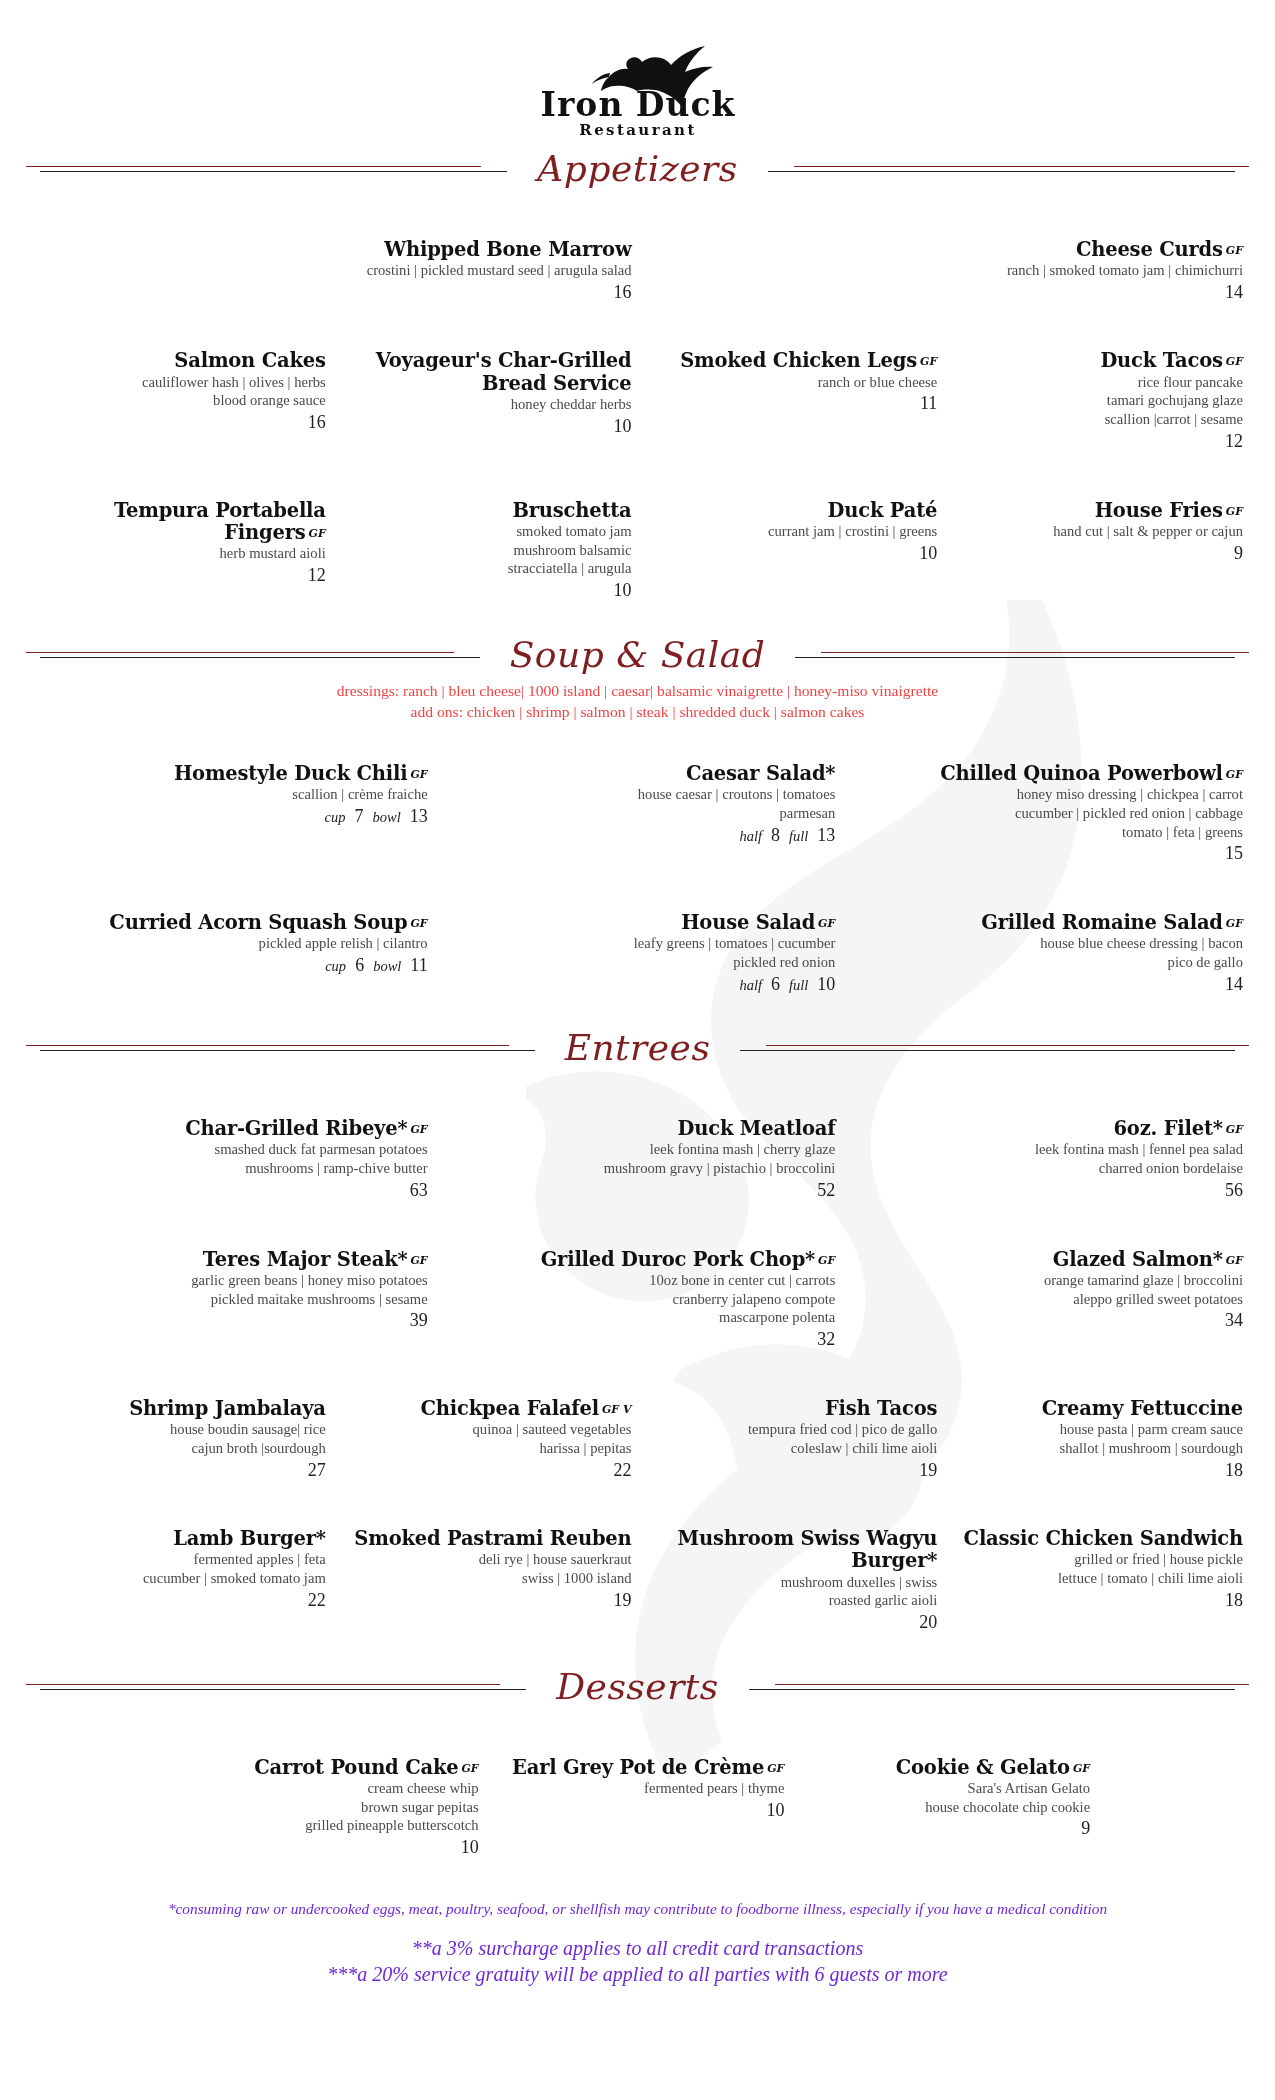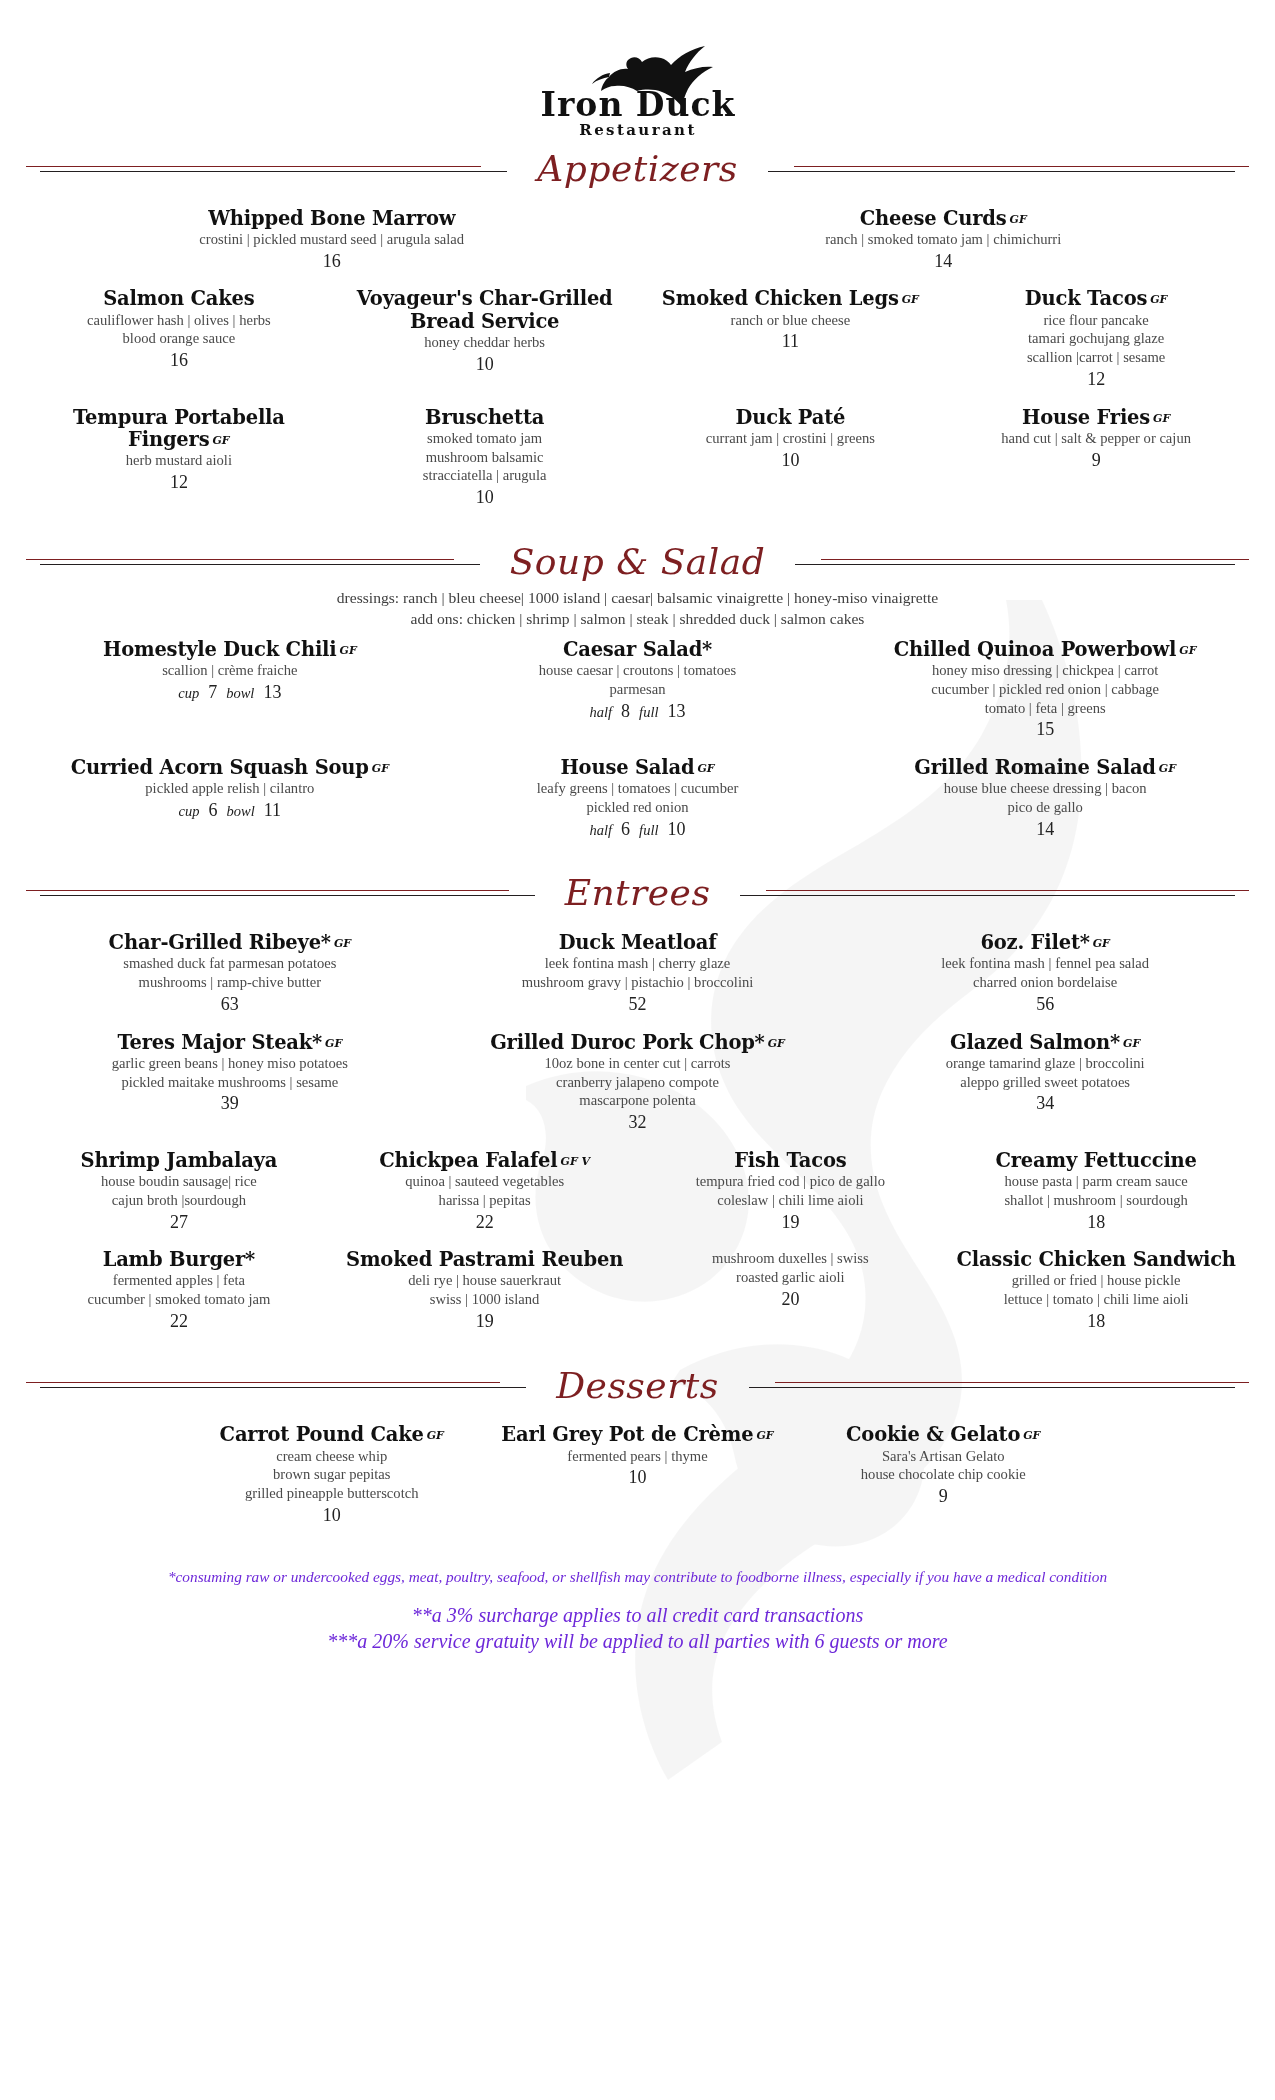--- a/index.html
+++ b/index.html
@@ -65,22 +65,23 @@
   .row {
     display:flex; width:100%;
     align-items:flex-start;
     justify-content:center;
   }
   .row.two > .dish  { width:50%; }
   .row.three > .dish{ width:33.3333%; }
   .row.four > .dish { width:25%; }
 
   .dish {
-    text-align:center;
+    text-align:right;
     padding:0 6px;
+    margin-top:31px;
   }
   .dish .nm {
     font-family:"DejaVu Serif", serif;
     font-weight:bold;
     font-size:19.5px;
     line-height:1.14;
     color:#111;
     letter-spacing:-0.2px;
   }
   .dish .tag {
@@ -112,21 +113,21 @@
     color:#222;
   }
   .dish .price .sp { display:inline-block; width:9px; }
 
   
   .dressings {
     text-align:center;
     font-family:"Liberation Serif", serif;
     font-size:15.6px;
     line-height:1.35;
-    color:#404040;
+    color:#ef4444;
     margin:6px 0 10px 0;
   }
 
   
   .footnotes { margin-top:16px; text-align:center; }
   .fn {
     font-family:"Liberation Serif", serif;
     font-style:italic;
     font-size:15.3px;
     line-height:1.3;
@@ -383,20 +384,21 @@
           <div class="dsc">cucumber | smoked tomato jam</div>
           <div class="price"><span>22</span></div>
         </div>
         <div class="dish">
           <div class="nm"><span>Smoked Pastrami Reuben</span></div>
           <div class="dsc">deli rye | house sauerkraut</div>
           <div class="dsc">swiss | 1000 island</div>
           <div class="price"><span>19</span></div>
         </div>
         <div class="dish">
+          <div class="nm"><span>Mushroom Swiss Wagyu Burger*</span></div>
           <div class="dsc">mushroom duxelles | swiss</div>
           <div class="dsc">roasted garlic aioli</div>
           <div class="price"><span>20</span></div>
         </div>
         <div class="dish">
           <div class="nm"><span>Classic Chicken Sandwich</span></div>
           <div class="dsc">grilled or fried | house pickle</div>
           <div class="dsc">lettuce | tomato | chili lime aioli</div>
           <div class="price"><span>18</span></div>
         </div>

